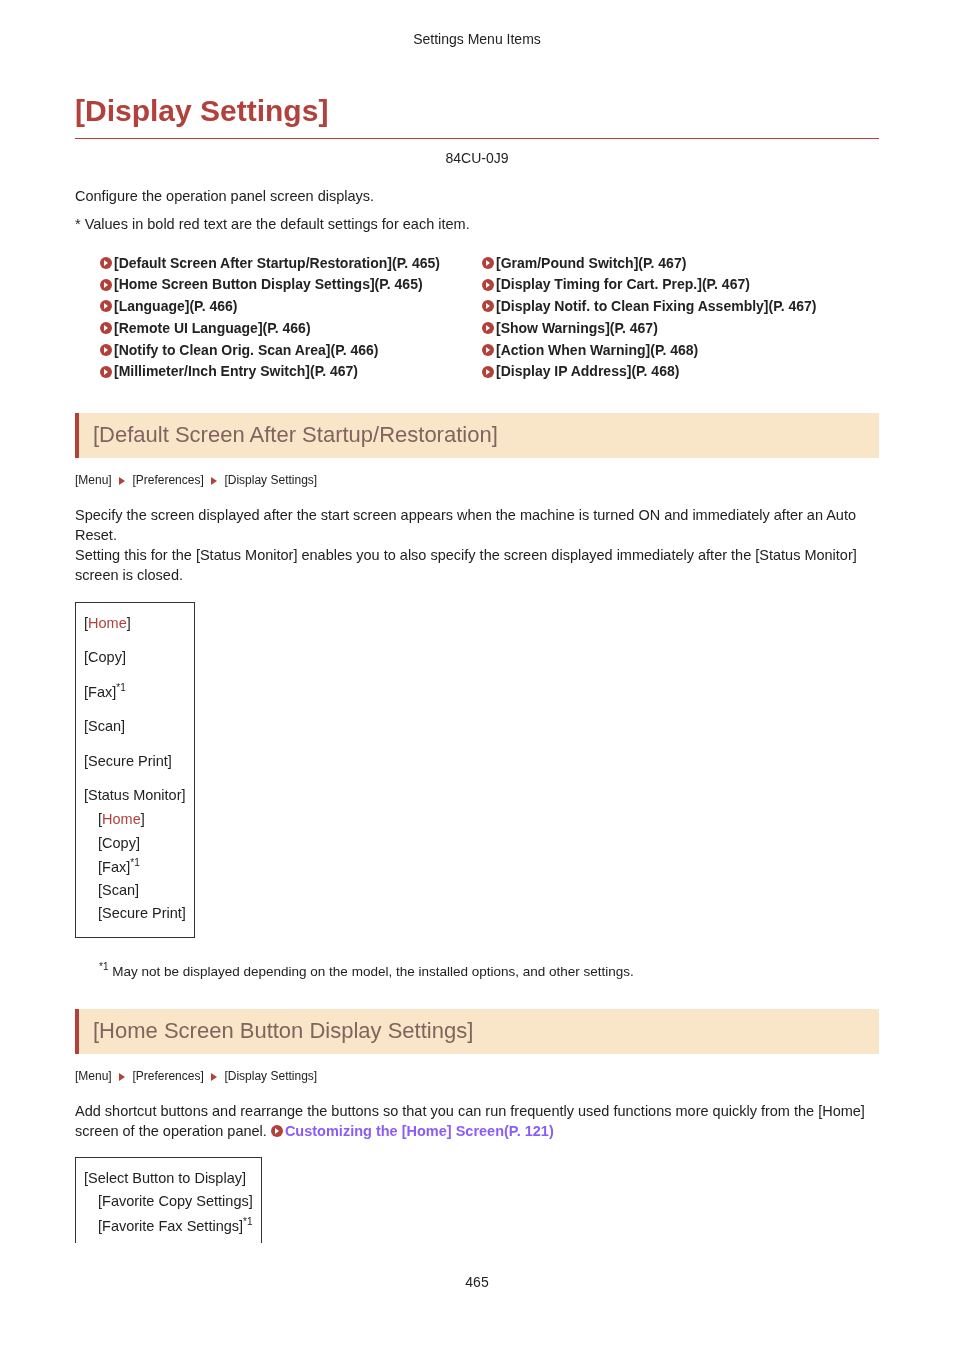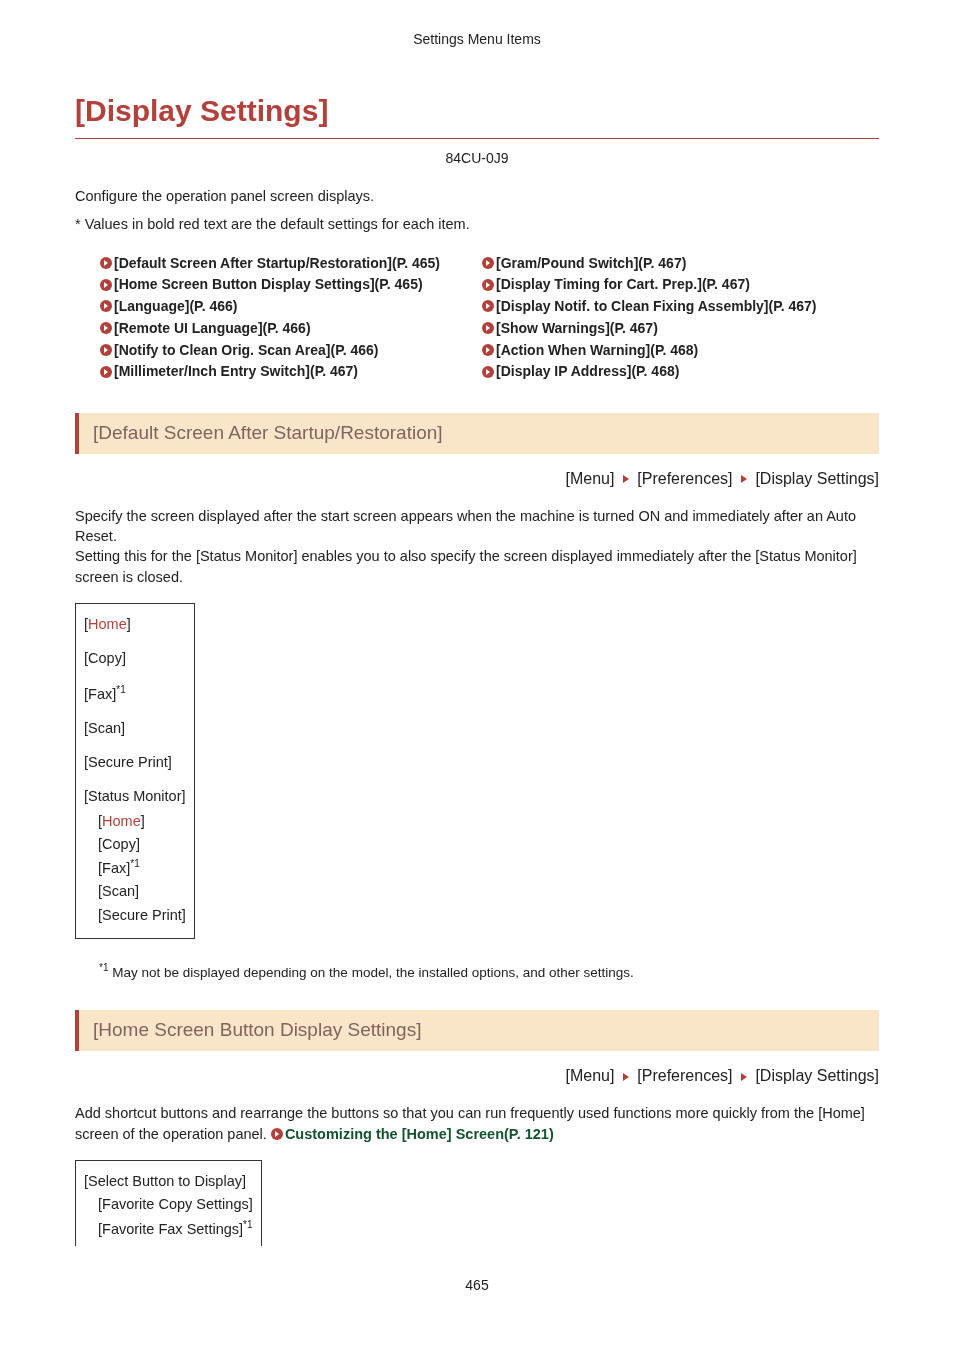--- a/index.html
+++ b/index.html
@@ -60,27 +60,27 @@
     content: "";
     position: absolute;
     left: 4px; top: 3px;
     border-left: 4px solid #fff;
     border-top: 3px solid transparent;
     border-bottom: 3px solid transparent;
   }
   h2.section-head {
     background: #f9e6c8;
     color: #81635f;
-    font-size: 19px;
+    font-size: 22px;
     font-weight: normal;
     padding: 7px 14px;
     border-left: 4px solid #b1413a;
     margin-bottom: 14px;
   }
-  .breadcrumb { margin-bottom: 16px; font-size: 16px; text-align: right; }
+  .breadcrumb { margin-bottom: 16px; font-size: 12px; }
   .bc-sep {
     display: inline-block;
     width: 0; height: 0;
     border-left: 6px solid #b1413a;
     border-top: 4px solid transparent;
     border-bottom: 4px solid transparent;
     margin: 0 4px;
     vertical-align: middle;
   }
   .desc { margin-bottom: 16px; }
@@ -92,21 +92,21 @@
     margin-bottom: 22px;
   }
   .opt-top { margin-bottom: 14px; }
   .opt-top.last { margin-bottom: 4px; }
   .sub-list { padding-left: 14px; }
   .sub-list div { margin-bottom: 3px; }
   .red-bold { color: #b1413a; font-weight: normal; }
   sup { font-size: 10px; vertical-align: super; }
   .footnote { font-size: 13.5px; margin: 0 0 28px 24px; }
   .footnote sup { font-size: 10px; }
-  .inline-link { font-weight: bold; color: #14532d; }
+  .inline-link { font-weight: bold; color: #8b5cf6; }
   .page-num { text-align: center; font-size: 14px; margin-top: 30px; }
   .section-block { margin-bottom: 26px; }
 </style>
 </head>
 <body>
 
 <div class="header-label">Settings Menu Items</div>
 
 <h1>[Display Settings]</h1>
 <div class="doc-code">84CU-0J9</div>

